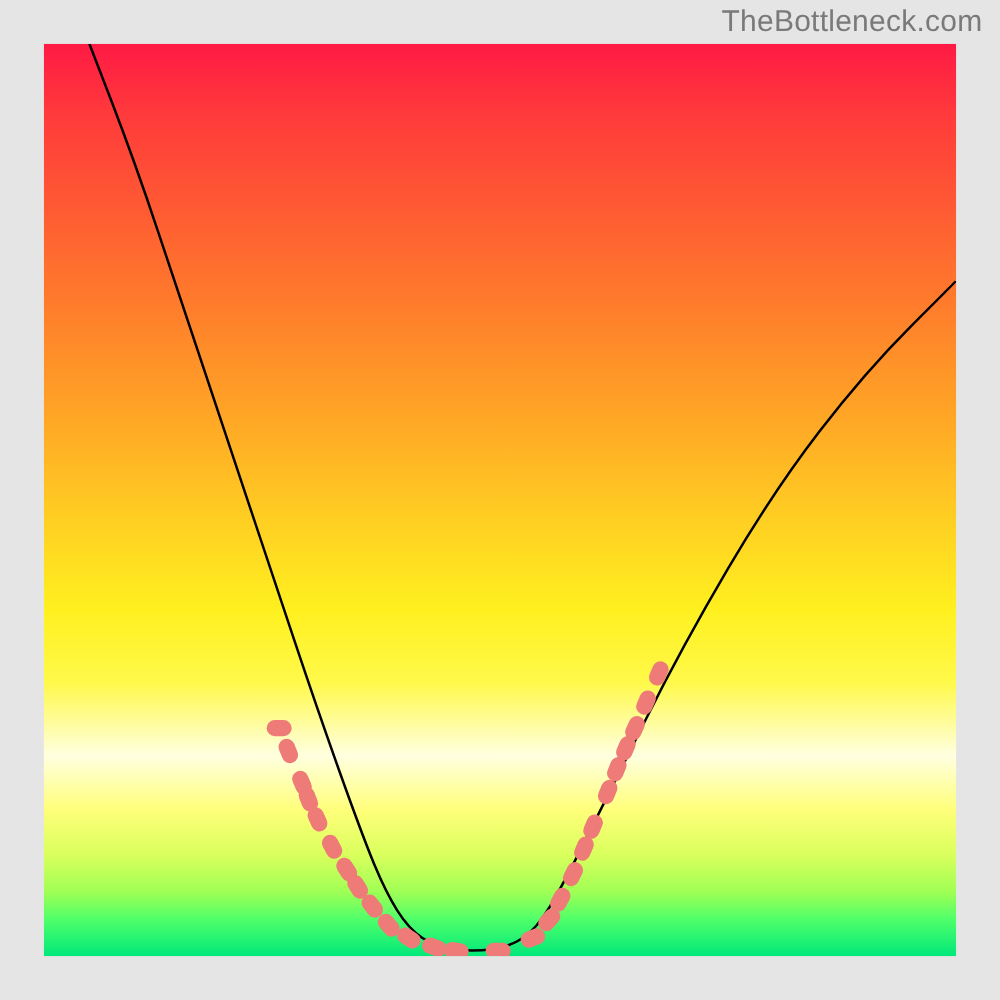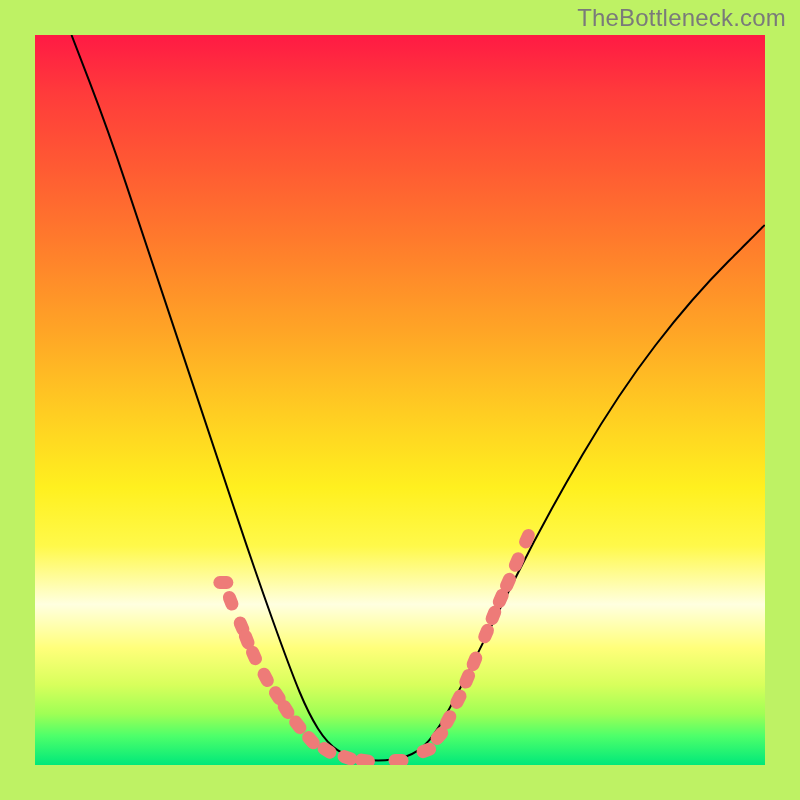--- a/index.html
+++ b/index.html
@@ -10,21 +10,21 @@
     background: #000;
     font-family: Arial, Helvetica, sans-serif;
     overflow: hidden;
   }
   .frame {
     position: absolute;
     top: 0;
     left: 0;
     width: 800px;
     height: 800px;
-    background: #bef264;
+    background: #e5e5e5;
   }
   .watermark {
     position: absolute;
     top: 4px;
     right: 14px;
     color: #7a7a7a;
     font-size: 24px;
     font-weight: 400;
     letter-spacing: 0.2px;
     pointer-events: none;

